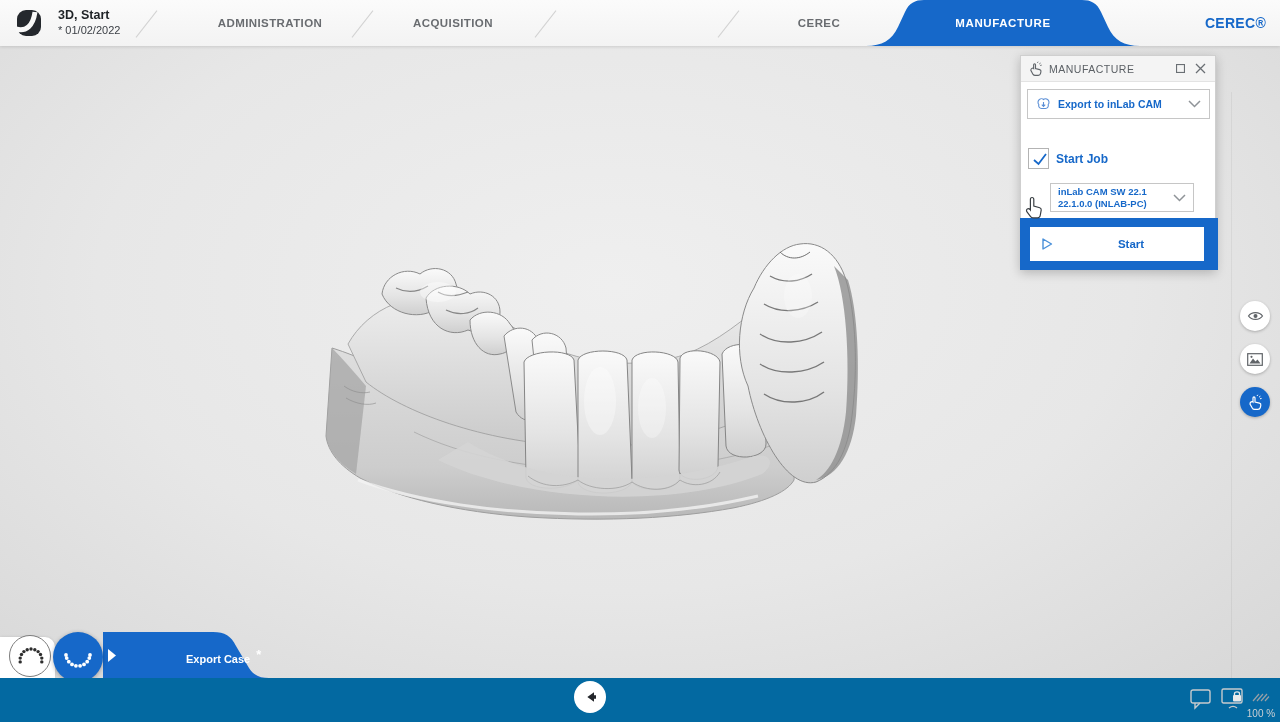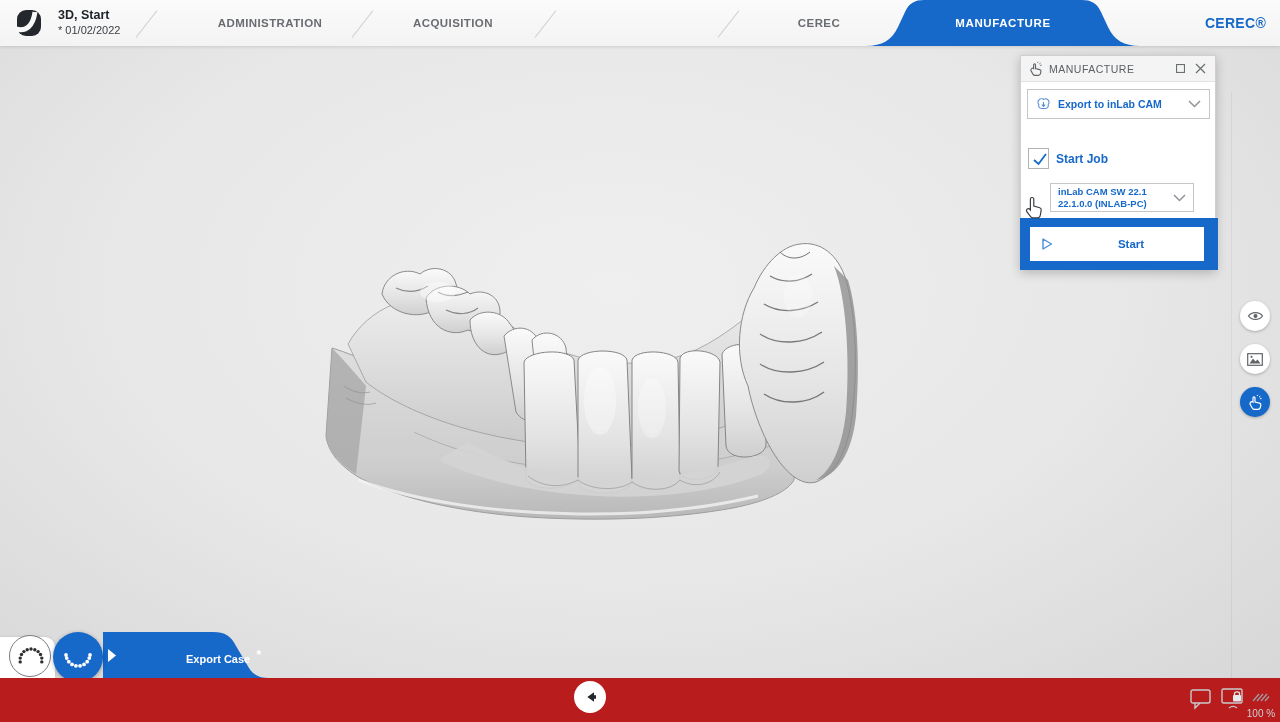--- a/index.html
+++ b/index.html
@@ -67,21 +67,21 @@
   .jaw-upper { position:absolute; left:9px; top:635px; width:42px; height:42px; border-radius:50%;
     background:#fff; border:1.5px solid #7c7c7c; z-index:9; cursor:pointer; }
   .jaw-lower { position:absolute; left:53px; top:632px; width:50px; height:50px; border-radius:50%;
     background:var(--accent); box-shadow:0 1px 4px rgba(0,0,0,.3); z-index:10; cursor:pointer; }
   .ribbon { position:absolute; left:103px; top:630px; width:200px; height:48px; z-index:7; cursor:pointer; }
   .ribbon-label { position:absolute; left:141px; top:630px; height:48px; line-height:48px;
     font-size:11px; font-weight:bold; color:#fff; z-index:8; cursor:pointer;margin-left:45px; }
   .ribbon-label sup { font-size:13px; position:relative; top:1px; left:6px; }
 
   
-  .bottombar { position:absolute; left:0; top:678px; width:1280px; height:44px; background:#b91c1c; z-index:15; }
+  .bottombar { position:absolute; left:0; top:678px; width:1280px; height:44px; background:#0369a1; z-index:15; }
   .back-btn { position:absolute; left:574px; top:3px; width:32px; height:32px; border-radius:50%;
     background:#fff; display:flex; align-items:center; justify-content:center; cursor:pointer; }
   .bb-icon { position:absolute; cursor:pointer; }
   .zoom-box { position:absolute; left:1246px; top:10px; width:30px; text-align:center; }
   .zoom-level { font-size:10px; color:#ccd0d4; margin-top:2px; }
 </style>
 </head>
 <body>
 
 <div class="stage">

